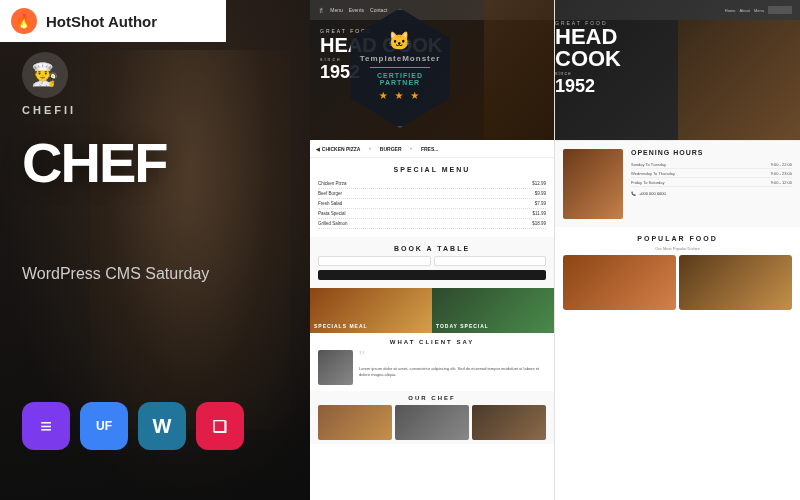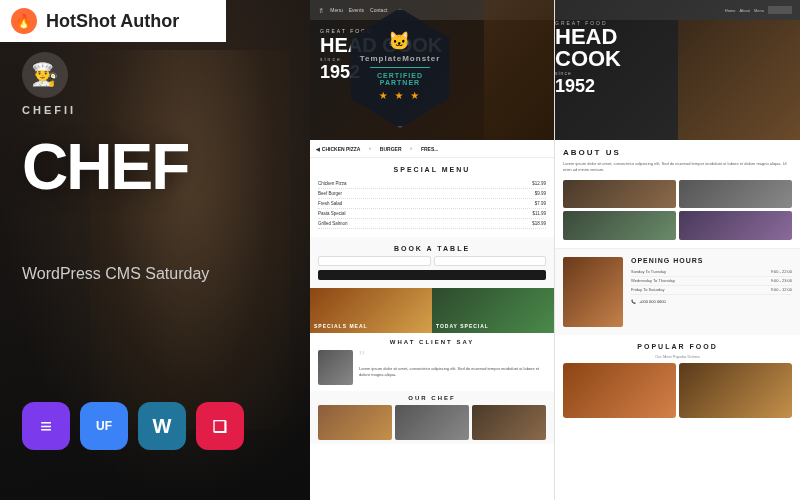--- a/index.html
+++ b/index.html
@@ -22,21 +22,21 @@
       align-items: center;
       padding: 0 10px;
       gap: 8px;
       z-index: 100;
     }
     .header-logo-icon {
       width: 28px;
       height: 28px;
     }
     .header-title {
-      font-size: 18px;
+      font-size: 15px;
       font-weight: 700;
       color: #222;
     }
 
     
     .left-panel {
       position: absolute;
       top: 0; left: 0;
       width: 310px;
       height: 500px;
@@ -70,21 +70,21 @@
       font-size: 11px;
       letter-spacing: 3px;
       color: #ccc;
       font-weight: 600;
     }
 
     .main-title {
       position: absolute;
       top: 135px;
       left: 22px;
-      font-size: 64px;
+      font-size: 56px;
       font-weight: 900;
       color: #fff;
       letter-spacing: -2px;
       line-height: 1;
       text-shadow: 2px 2px 20px rgba(0,0,0,0.5);
     }
 
     .subtitle {
       position: absolute;
       top: 265px;
@@ -734,30 +734,20 @@
           <div class="right-hero-left">
             <div style="font-size:5px;color:#aaa;letter-spacing:2px;text-transform:uppercase;">GREAT FOOD</div>
             <div style="font-size:22px;font-weight:900;color:#fff;line-height:1;text-transform:uppercase;">HEAD<br>COOK</div>
             <div style="font-size:5px;color:#aaa;letter-spacing:1px;">since</div>
             <div style="font-size:18px;font-weight:900;color:#fff;">1952</div>
           </div>
           <div class="right-hero-chef-img"></div>
         </div>
       </div>
 
-      <div class="about-us">
-        <div class="about-title">ABOUT US</div>
-        <div class="about-text">Lorem ipsum dolor sit amet, consectetur adipiscing elit. Sed do eiusmod tempor incididunt ut labore et dolore magna aliqua. Ut enim ad minim veniam.</div>
-        <div class="about-images">
-          <div class="about-img about-img-1"></div>
-          <div class="about-img about-img-2"></div>
-          <div class="about-img about-img-3"></div>
-          <div class="about-img about-img-4"></div>
-        </div>
-      </div>
 
       <div class="opening-hours">
         <div class="opening-hours-section">
           <div class="opening-img"></div>
           <div class="opening-info">
             <div class="opening-title">Opening Hours</div>
             <div class="opening-row">
               <span class="opening-day">Sunday To Tuesday</span>
               <span class="opening-time">9:00 - 22:00</span>
             </div>

